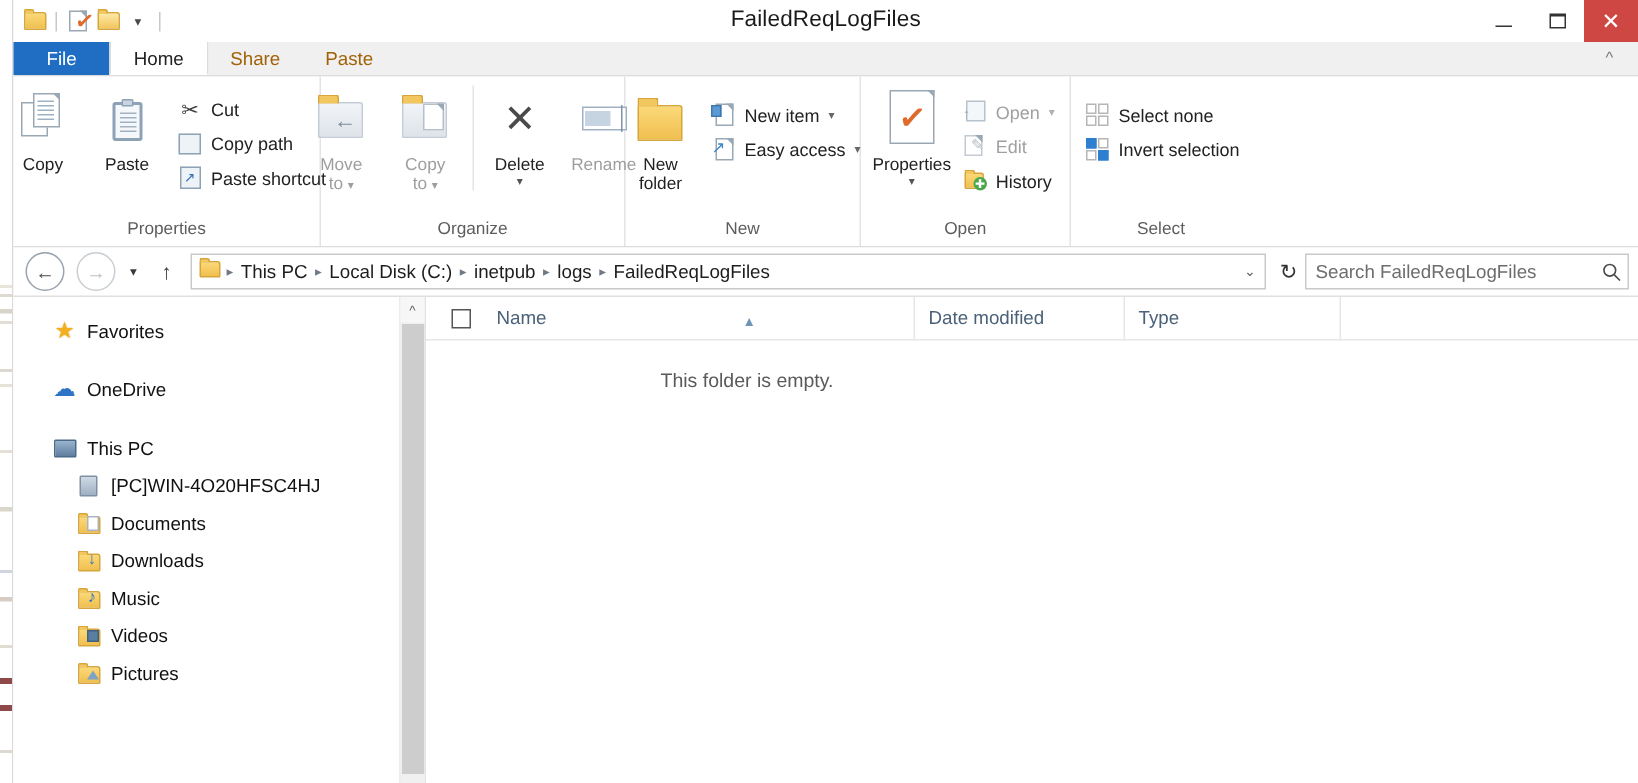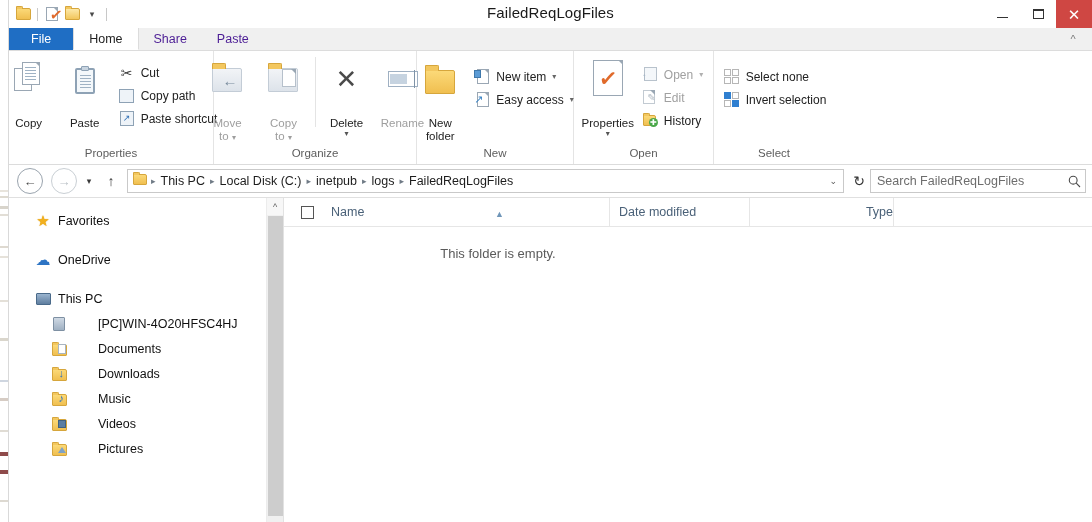--- a/index.html
+++ b/index.html
@@ -104,21 +104,21 @@
     height: 22px;
     background: #f0f0f0;
     border-bottom: 1px solid #dcdcdc;
   }
   .tabs { display: flex; height: 22px; }
   .tab {
     height: 22px;
     line-height: 22px;
     padding: 0 15px;
     font-size: 12.5px;
-    color: #4c1d95;
+    color: #a16207;
     background: #f0f0f0;
   }
   .tab.file {
     background: #1f6ec4;
     color: #ffffff;
     padding: 0 22px;
   }
   .tab.active {
     background: #ffffff;
     color: #222;
@@ -176,21 +176,21 @@
   }
   .bigbtn .bicon {
     height: 40px;
     display: flex; align-items: center; justify-content: center;
   }
   .bigbtn .blabel {
     font-size: 11.5px;
     color: #222;
     text-align: center;
     line-height: 13px;
-    margin-top: 18px;
+    margin-top: 5px;
     width: 58px;
   }
   .bigbtn.dis .blabel { color: #9e9e9e; text-align: center; }
   .caret-sm {
     font-size: 8px; color: #555; line-height: 6px; margin-top: 1px;
   }
   .smallcol {
     display: flex;
     flex-direction: column;
     justify-content: flex-start;
@@ -309,21 +309,21 @@
     overflow: hidden;
   }
   .navitem {
     display: flex;
     align-items: center;
     height: 25px;
     font-size: 12.5px;
     color: #111;
     padding-left: 24px;
   }
-  .navitem.indent { padding-left: 40px; gap: 24px; }
+  .navitem.indent { padding-left: 40px; }
   .navitem.spaced { margin-top: 14px; }
   .navitem .nicon {
     width: 20px; height: 18px;
     display: flex; align-items: center; justify-content: center;
     margin-right: 5px;
     position: relative;
   }
   .navscroll {
     position: absolute;
     right: 0; top: 0;
@@ -369,21 +369,21 @@
   }
   .col-check { width: 38px; display: flex; align-items: center; justify-content: center; border-right: none; }
   .chk {
     width: 13px; height: 13px;
     border: 1px solid #555;
     background: #fff;
     box-sizing: border-box;
   }
   .col-name { width: 288px; }
   .col-date { width: 140px; }
-  .col-type { width: 144px; text-align: right; }
+  .col-type { width: 144px; }
   .col-size { width: 84px; }
   .sortmark {
     position: absolute;
     left: 173px; top: 2px;
     color: #6f95b8;
     font-size: 9px;
   }
   .emptymsg {
     position: absolute;
     left: 0; right: 0;

